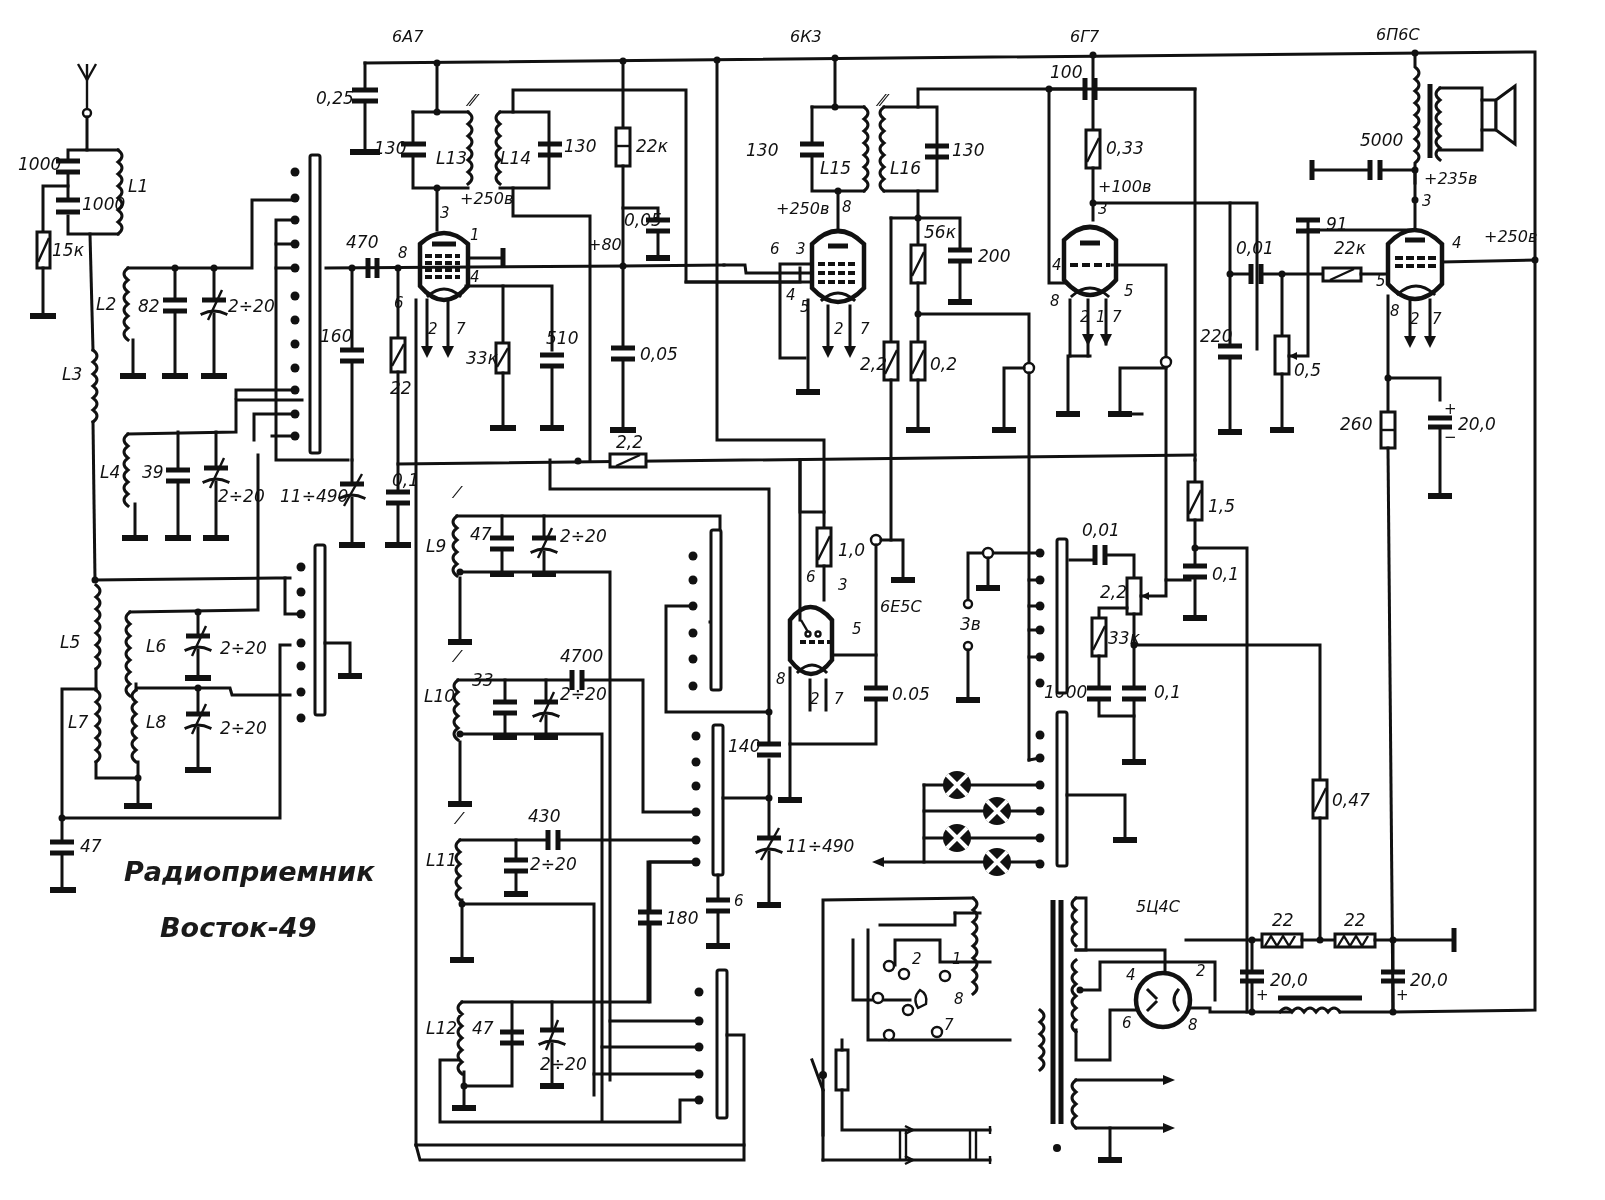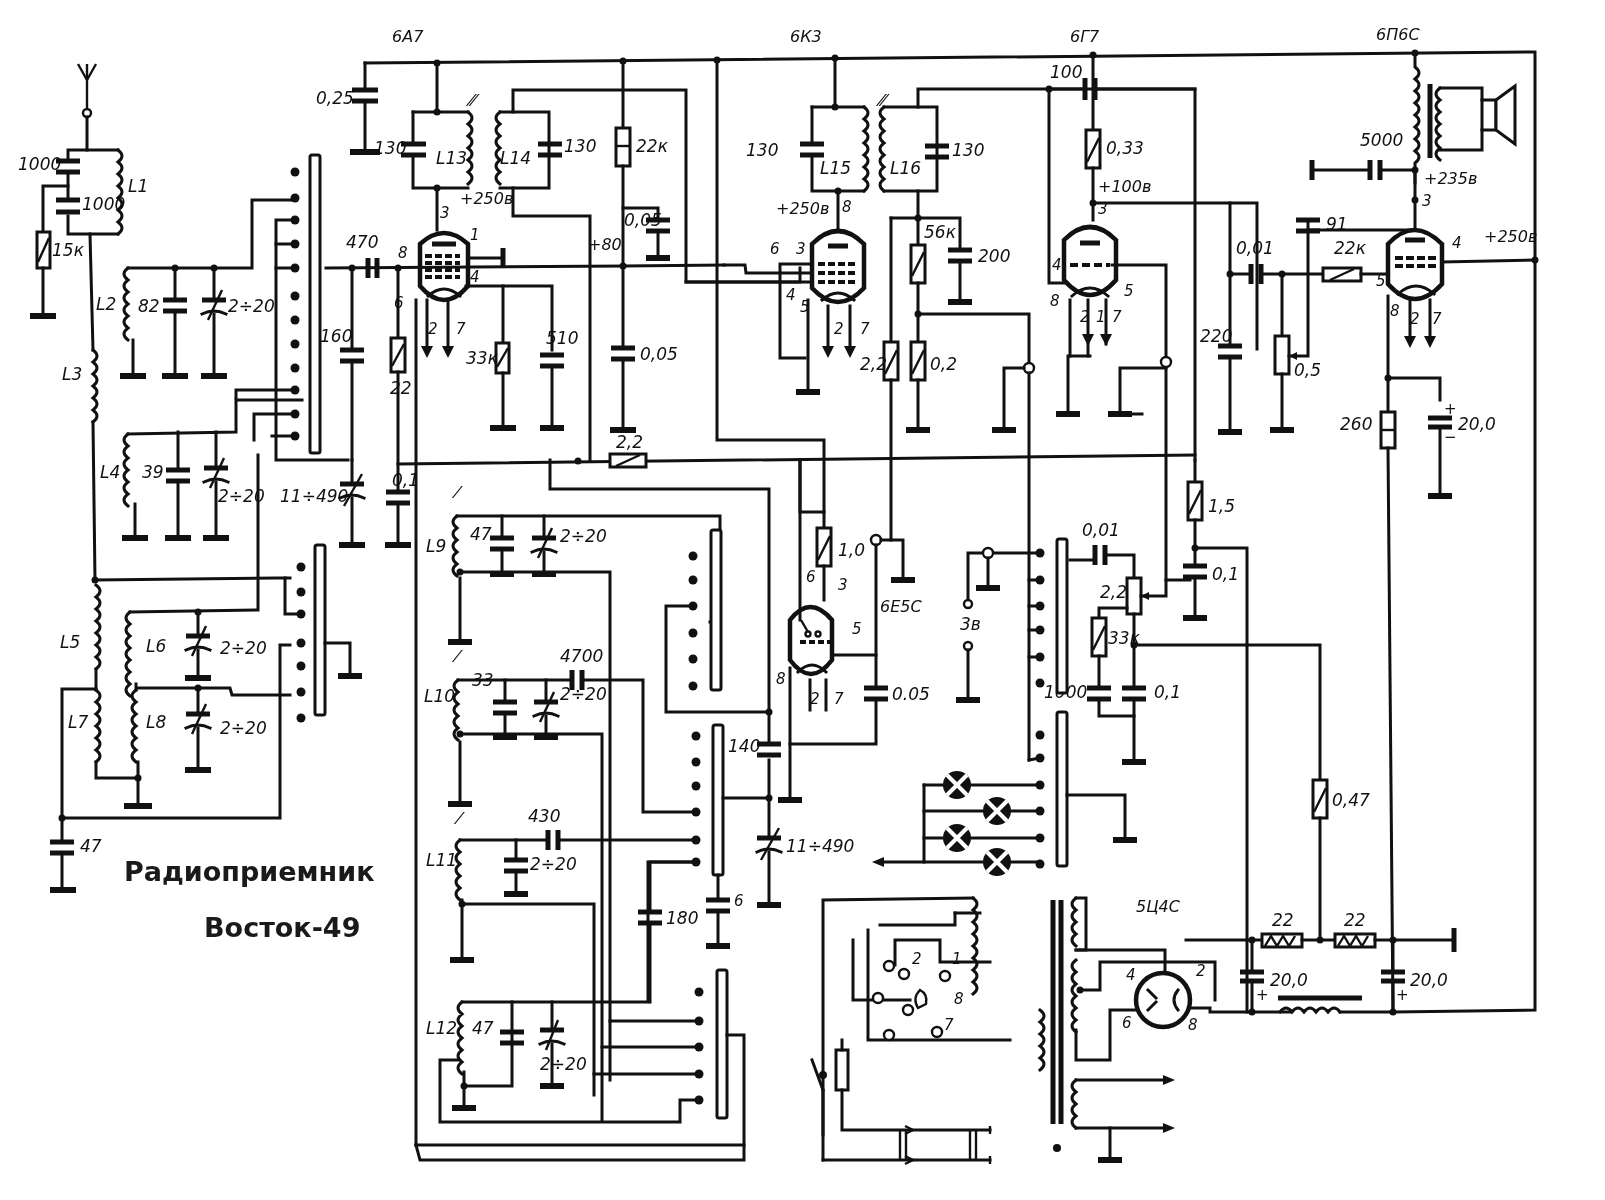--- a/index.html
+++ b/index.html
@@ -10,27 +10,27 @@
   .plate { stroke:#111; stroke-width:5; fill:none; }
   .gnd { stroke:#111; stroke-width:6; }
   .dot { fill:#111; }
   .odot { fill:#fff; stroke:#111; stroke-width:2.4; }
   .res { fill:#fff; stroke:#111; stroke-width:3; }
   .tube { fill:#fff; stroke:#111; stroke-width:4.5; }
   .lbl { font-family:"DejaVu Sans", sans-serif; font-style:italic; font-size:17px; fill:#111; }
   .tl { font-family:"DejaVu Sans", sans-serif; font-style:italic; font-size:16px; fill:#111; }
   .pin { font-family:"DejaVu Sans", sans-serif; font-style:italic; font-size:15px; fill:#111; }
   .bar { fill:#fff; stroke:#111; stroke-width:3; }
-  .title { position:absolute; font-family:"DejaVu Sans", sans-serif; font-weight:bold; font-size:27px; color:#1a1a1a; }
+  .title { position:absolute; font-family:"DejaVu Sans", sans-serif; font-weight:bold; font-size:27px; color:#1a1a1a;font-style:italic; }
 </style>
 </head>
 <body>
 
 <div class="title" style="left:124px;top:856px;">Радиоприемник</div>
-<div class="title" style="left:160px;top:912px;margin-left:44px;">Восток-49</div>
+<div class="title" style="left:160px;top:912px;">Восток-49</div>
 
 <svg id="schem" width="1605" height="1200" viewBox="0 0 1605 1200" xmlns="http://www.w3.org/2000/svg">
 
   <g>
     <polyline class="w" points="365,63 1535,52 1535,1010 1395,1012"></polyline>
     <line class="w" x1="365" y1="63" x2="365" y2="90"></line>
     <line class="w" x1="365" y1="104" x2="365" y2="152"></line>
     <line class="gnd" x1="350" y1="152" x2="380" y2="152"></line>
     <line class="plate" x1="352" y1="90" x2="378" y2="90"></line>
     <line class="plate" x1="352" y1="101" x2="378" y2="101"></line>

